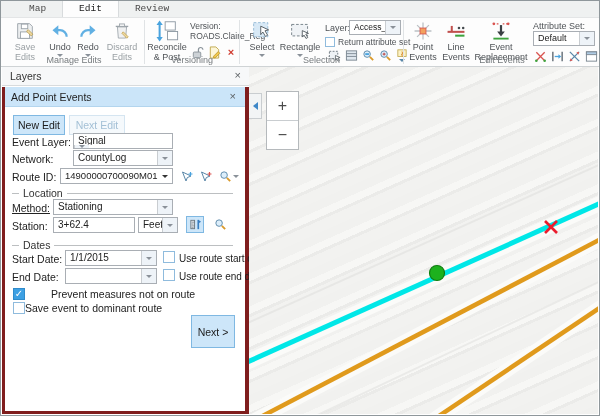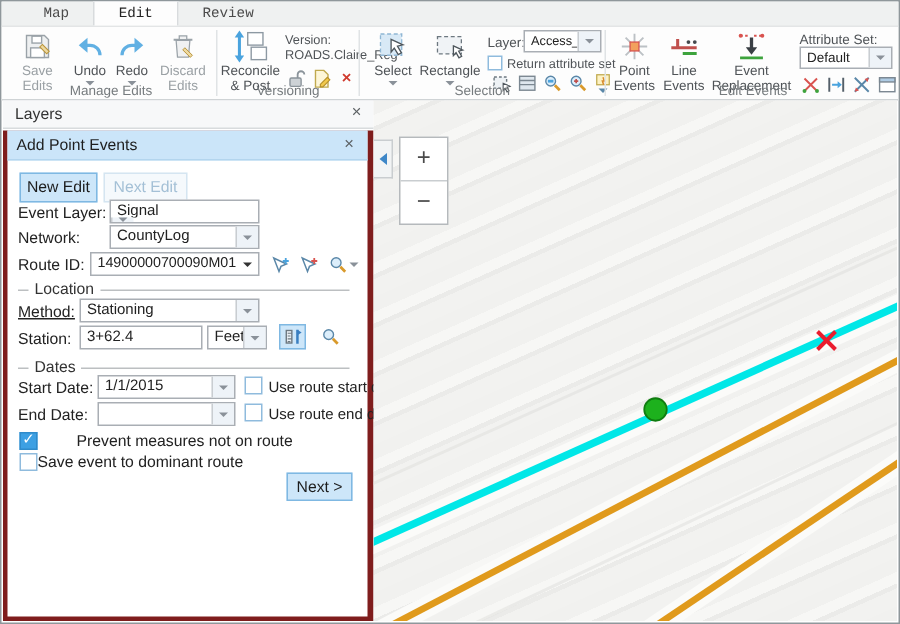--- a/index.html
+++ b/index.html
@@ -427,21 +427,21 @@
     <span class="cb" style="left:158px;top:182px;"></span>
     <span class="lbl" style="left:174px;top:184px;font-size:10px;">Use route end date</span>
 
     <span class="cb checked" style="left:8px;top:201px;">
           <span class="tick">✓</span>
         </span>
     <span class="lbl" style="left:26px;top:201px;padding-left:20px;">Prevent measures not on route</span>
     <span class="cb" style="left:8px;top:215px;"></span>
     <span class="lbl" style="left:20px;top:215px;">Save event to dominant route</span>
 
-    <div class="pbtn primary" style="left:186px;top:228px;width:44px;height:19px;">Next &gt;</div>
+    <div class="pbtn primary" style="left:186px;top:228px;width:44px;height:33px;">Next &gt;</div>
    </div>
   </div>
 
   <div id="map">
     <svg id="mapSvg" width="351" height="349" viewBox="0 0 351 349">
 
       <line x1="-6" y1="258" x2="352" y2="97" stroke="#e5e5e3" stroke-width="2" opacity="0.8"></line>
       <line x1="60" y1="352" x2="352" y2="214" stroke="#e5e5e3" stroke-width="2" opacity="0.7"></line>
 
       <line x1="-6" y1="297" x2="352" y2="136" stroke="#fbfbf9" stroke-width="15"></line>

